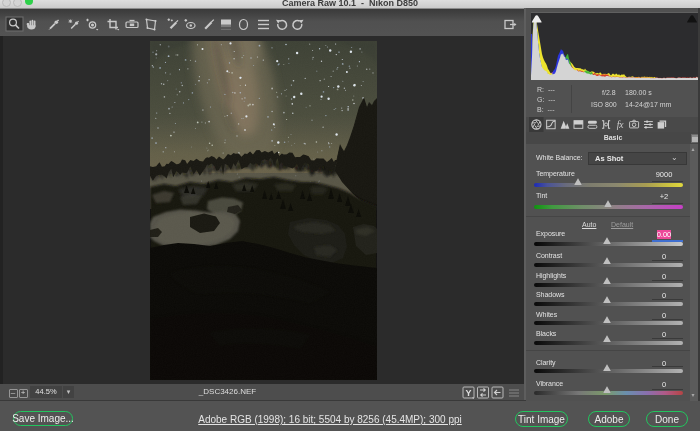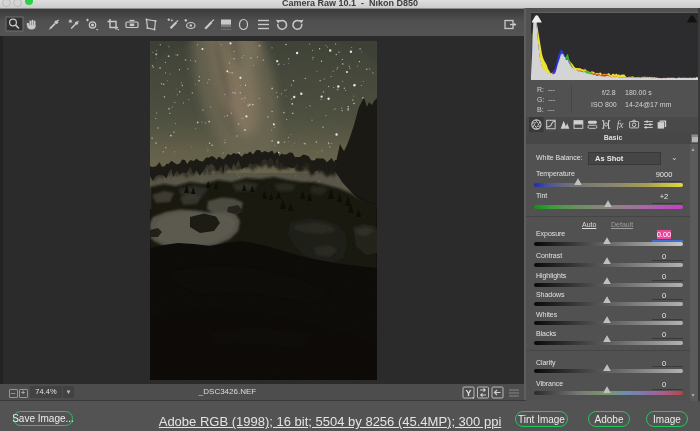--- a/index.html
+++ b/index.html
@@ -584,30 +584,30 @@
 <path fill="#343830" opacity="0.35" filter="url(#soft2)" d="M0,0 L44,0 Q14,8 0,26 Z"></path>
 <path fill="#343830" opacity="0.3" filter="url(#soft2)" d="M227,0 L183,0 Q213,6 227,22 Z"></path>
 </svg>
 </div>
 
 <div class="abs" style="left:0;top:384px;width:524px;height:16px;background:#4d4d4d;"></div>
 <div class="abs" style="left:0;top:400px;width:700px;height:1.5px;background:#393939;"></div>
 
 <div class="tbtn" style="left:8.5px;width:7px;">–</div>
 <div class="tbtn" style="left:18.5px;width:7px;">+</div>
-<div class="abs" style="left:30px;top:386px;width:32px;height:12px;background:#424242;color:#e0e0e0;font-size:7.5px;text-align:center;line-height:12px;">74.4%</div>
+<div class="abs" style="left:30px;top:386px;width:32px;height:12px;background:#424242;color:#e0e0e0;font-size:7.5px;text-align:center;line-height:12px;">44.5%</div>
 <div class="abs" style="left:63px;top:386px;width:11px;height:12px;background:#424242;color:#c0c0c0;font-size:7px;text-align:center;line-height:12px;">▾</div>
 <div class="abs" style="left:110px;top:387px;width:235px;text-align:center;font-size:8px;color:#dedede;">_DSC3426.NEF</div>
 
 <div class="abs" style="left:0;top:401px;width:700px;height:30px;background:#535353;"></div>
 <div class="pill" style="left:13px;top:411px;width:58px;height:13px;">Save Image...</div>
-<div class="abs" style="left:0px;top:414px;width:660px;text-align:center;font-size:13px;color:#e4e4e4;"><span style="text-decoration:underline;">Adobe RGB (1998); 16 bit; 5504 by 8256 (45.4MP); 300 ppi</span></div>
+<div class="abs" style="left:0px;top:414px;width:660px;text-align:center;font-size:10px;color:#e4e4e4;"><span style="text-decoration:underline;">Adobe RGB (1998); 16 bit; 5504 by 8256 (45.4MP); 300 ppi</span></div>
 <div class="pill" style="left:515px;top:411px;width:51px;height:14px;">Tint Image</div>
 <div class="pill" style="left:588px;top:411px;width:40px;height:14px;">Adobe</div>
-<div class="pill" style="left:646px;top:411px;width:40px;height:14px;">Image</div>
+<div class="pill" style="left:646px;top:411px;width:40px;height:14px;">Done</div>
 
 <div class="abs" style="left:524px;top:8px;width:2px;height:392px;background:#5e5e5e;"></div>
 <div class="abs" style="left:526px;top:8px;width:174px;height:393px;background:#515151;"></div>
 
 <div class="abs" style="left:531px;top:12px;width:167px;height:67px;background:#2c2c2e;border-top:1px solid #606060;" id="histo">
 <svg width="167" height="67" style="position:absolute;left:0;top:0;">
 <path fill="#c83cc8" opacity="0.9" d="M0,67 L0,65.4 L1,46.6 L2,20.1 L3,10.5 L4,10.6 L5,10.1 L6,19.4 L7,31.6 L8,41.6 L9,48.4 L10,52.9 L11,57.3 L12,58.6 L13,59.8 L14,60.7 L15,60.8 L16,62.0 L17,64.1 L18,59.9 L19,60.5 L20,60.1 L21,59.4 L22,59.0 L23,59.1 L24,58.8 L25,56.8 L26,53.0 L27,49.8 L28,50.7 L29,47.8 L30,44.0 L31,44.6 L32,43.4 L33,46.5 L34,46.9 L35,50.3 L36,49.4 L37,49.9 L38,53.5 L39,54.6 L40,56.2 L41,57.4 L42,58.3 L43,59.6 L44,60.2 L45,60.3 L46,59.9 L47,61.2 L48,61.5 L49,61.0 L50,61.7 L51,61.7 L52,62.0 L53,62.5 L54,61.8 L55,63.2 L56,63.2 L57,63.8 L58,63.4 L59,64.2 L60,64.4 L61,64.1 L62,65.0 L63,64.9 L64,64.6 L65,65.8 L66,66.0 L67,65.9 L68,65.2 L69,65.5 L70,66.2 L71,66.2 L72,66.5 L73,66.2 L74,66.7 L75,66.1 L76,66.0 L77,66.0 L78,66.4 L79,66.2 L80,66.7 L81,66.7 L82,66.7 L83,66.7 L84,66.7 L85,66.7 L86,66.7 L87,66.7 L88,66.7 L89,66.7 L90,66.7 L91,66.7 L92,66.7 L93,66.7 L94,66.7 L95,66.7 L96,66.7 L97,66.7 L98,66.7 L99,66.7 L100,66.7 L101,66.7 L102,66.7 L103,66.7 L104,66.7 L105,66.7 L106,66.7 L107,66.7 L108,66.7 L109,66.7 L110,66.7 L111,66.7 L112,66.7 L113,66.7 L114,66.7 L115,66.7 L116,66.7 L117,66.7 L118,66.7 L119,66.7 L120,66.7 L121,66.7 L122,66.7 L123,66.7 L124,66.7 L125,66.7 L126,66.7 L127,66.7 L128,66.7 L129,66.7 L130,66.7 L131,66.7 L132,66.7 L133,66.7 L134,66.7 L135,66.7 L136,66.7 L137,66.7 L138,66.7 L139,66.7 L140,66.7 L141,66.7 L142,66.7 L143,66.7 L144,66.7 L145,66.7 L146,66.7 L147,66.7 L148,66.7 L149,66.7 L150,66.7 L151,66.7 L152,66.7 L153,66.7 L154,66.7 L155,66.7 L156,66.7 L157,66.7 L158,66.7 L159,66.7 L160,66.7 L161,66.7 L162,66.7 L163,66.7 L164,66.7 L165,66.7 L166,66.7 L167,66.7 L167,67 Z"></path>
 <path fill="#ece32f" opacity="1.0" d="M0,67 L0,61.4 L1,42.6 L2,14.6 L3,5.0 L4,5.1 L5,3.1 L6,11.0 L7,17.0 L8,23.0 L9,29.0 L10,35.0 L11,41.0 L12,44.6 L13,47.0 L14,49.1 L15,50.4 L16,52.8 L17,56.1 L18,57.3 L19,59.3 L20,60.4 L21,60.1 L22,60.2 L23,60.6 L24,60.0 L25,57.3 L26,53.3 L27,49.7 L28,46.4 L29,44.3 L30,40.6 L31,40.4 L32,40.0 L33,42.3 L34,43.5 L35,46.2 L36,44.4 L37,44.5 L38,47.7 L39,48.4 L40,49.6 L41,50.4 L42,51.7 L43,53.4 L44,54.4 L45,54.9 L46,54.9 L47,55.1 L48,55.2 L49,55.3 L50,55.4 L51,56.6 L52,56.1 L53,57.2 L54,55.4 L55,57.1 L56,57.7 L57,58.1 L58,58.8 L59,59.5 L60,58.6 L61,58.5 L62,58.6 L63,59.1 L64,59.7 L65,60.5 L66,59.8 L67,60.2 L68,60.6 L69,59.3 L70,59.9 L71,61.4 L72,60.8 L73,60.9 L74,60.8 L75,60.9 L76,60.9 L77,60.4 L78,59.9 L79,61.4 L80,62.5 L81,61.3 L82,60.4 L83,61.3 L84,61.7 L85,60.5 L86,60.9 L87,62.3 L88,61.0 L89,62.4 L90,62.1 L91,61.2 L92,61.9 L93,60.9 L94,62.5 L95,63.5 L96,64.2 L97,64.2 L98,63.5 L99,63.9 L100,63.8 L101,63.6 L102,63.3 L103,64.2 L104,64.2 L105,64.0 L106,64.1 L107,63.9 L108,63.8 L109,64.5 L110,64.5 L111,63.6 L112,64.3 L113,63.5 L114,63.8 L115,63.9 L116,63.8 L117,64.1 L118,64.0 L119,63.8 L120,64.4 L121,63.8 L122,64.7 L123,63.9 L124,64.1 L125,65.3 L126,65.3 L127,65.5 L128,65.8 L129,65.6 L130,65.7 L131,65.7 L132,65.7 L133,65.3 L134,65.7 L135,65.8 L136,65.2 L137,65.5 L138,65.2 L139,65.6 L140,65.3 L141,65.4 L142,65.3 L143,65.4 L144,65.5 L145,65.7 L146,65.7 L147,65.3 L148,65.3 L149,65.2 L150,65.6 L151,65.4 L152,65.3 L153,65.4 L154,65.3 L155,65.5 L156,65.4 L157,65.4 L158,65.6 L159,65.2 L160,65.2 L161,65.8 L162,65.2 L163,65.2 L164,65.4 L165,65.3 L166,64.3 L167,65.7 L167,67 Z"></path>
 <path fill="#d6382a" opacity="0.95" d="M0,67 L0,64.4 L1,45.6 L2,19.1 L3,9.5 L4,9.6 L5,9.1 L6,18.4 L7,30.6 L8,40.6 L9,47.4 L10,51.9 L11,56.3 L12,57.6 L13,58.8 L14,59.7 L15,59.8 L16,61.0 L17,63.1 L18,63.1 L19,63.9 L20,63.8 L21,63.3 L22,63.2 L23,63.0 L24,62.5 L25,60.2 L26,56.2 L27,52.8 L28,49.7 L29,46.8 L30,43.0 L31,43.6 L32,42.4 L33,45.5 L34,45.9 L35,46.2 L36,44.5 L37,44.2 L38,47.0 L39,48.9 L40,51.3 L41,53.3 L42,55.0 L43,57.1 L44,58.5 L45,59.4 L46,56.0 L47,57.5 L48,58.1 L49,56.9 L50,58.1 L51,57.7 L52,58.6 L53,59.1 L54,58.4 L55,59.1 L56,59.7 L57,59.6 L58,59.8 L59,60.3 L60,60.7 L61,59.3 L62,61.0 L63,60.5 L64,59.3 L65,61.7 L66,61.1 L67,61.5 L68,60.9 L69,61.7 L70,62.4 L71,60.9 L72,61.4 L73,61.2 L74,61.8 L75,60.8 L76,61.9 L77,61.3 L78,63.1 L79,62.9 L80,64.0 L81,63.9 L82,63.5 L83,63.6 L84,63.9 L85,63.6 L86,63.8 L87,63.7 L88,64.0 L89,64.1 L90,64.0 L91,64.2 L92,64.1 L93,63.7 L94,64.2 L95,64.4 L96,64.4 L97,64.3 L98,64.0 L99,64.3 L100,64.3 L101,64.5 L102,64.0 L103,64.3 L104,64.5 L105,64.6 L106,64.6 L107,64.6 L108,64.3 L109,64.6 L110,64.7 L111,64.5 L112,64.7 L113,64.2 L114,64.8 L115,64.6 L116,64.4 L117,64.7 L118,64.4 L119,64.7 L120,64.9 L121,64.8 L122,65.0 L123,64.7 L124,64.9 L125,64.5 L126,64.5 L127,64.7 L128,65.0 L129,64.8 L130,64.9 L131,64.9 L132,64.9 L133,64.5 L134,64.9 L135,65.0 L136,64.4 L137,64.7 L138,64.4 L139,64.8 L140,64.5 L141,64.6 L142,64.5 L143,64.6 L144,64.7 L145,64.9 L146,64.9 L147,64.5 L148,64.5 L149,64.4 L150,64.8 L151,64.6 L152,64.5 L153,64.6 L154,64.5 L155,64.7 L156,64.6 L157,64.6 L158,64.8 L159,64.4 L160,64.4 L161,65.0 L162,64.4 L163,64.4 L164,64.6 L165,64.5 L166,63.5 L167,64.9 L167,67 Z"></path>
 <path fill="#38bb38" opacity="0.92" d="M0,67 L0,63.4 L1,44.6 L2,18.1 L3,8.5 L4,8.6 L5,8.1 L6,17.4 L7,29.6 L8,39.6 L9,46.4 L10,50.9 L11,55.3 L12,56.6 L13,57.8 L14,58.7 L15,58.8 L16,60.0 L17,62.1 L18,62.1 L19,62.9 L20,62.8 L21,62.3 L22,62.2 L23,62.0 L24,61.5 L25,59.2 L26,55.2 L27,51.8 L28,48.7 L29,45.8 L30,42.0 L31,42.6 L32,41.4 L33,44.5 L34,44.9 L35,43.7 L36,41.6 L37,40.9 L38,45.7 L39,48.0 L40,50.8 L41,55.4 L42,56.3 L43,57.6 L44,58.2 L45,58.3 L46,57.9 L47,59.2 L48,59.5 L49,59.0 L50,59.7 L51,59.7 L52,60.0 L53,60.5 L54,57.0 L55,58.3 L56,57.6 L57,58.5 L58,57.8 L59,60.1 L60,59.3 L61,59.0 L62,63.0 L63,62.9 L64,62.6 L65,63.8 L66,64.0 L67,63.9 L68,63.2 L69,63.5 L70,64.2 L71,64.2 L72,64.5 L73,64.2 L74,64.9 L75,64.1 L76,64.0 L77,64.0 L78,64.4 L79,64.2 L80,65.3 L81,65.2 L82,64.8 L83,64.9 L84,65.2 L85,64.9 L86,65.1 L87,65.0 L88,65.3 L89,65.4 L90,65.3 L91,65.5 L92,65.4 L93,65.0 L94,65.5 L95,65.7 L96,65.7 L97,65.6 L98,65.3 L99,65.6 L100,65.6 L101,65.8 L102,65.3 L103,65.6 L104,65.8 L105,65.9 L106,65.9 L107,65.9 L108,65.6 L109,65.9 L110,66.0 L111,65.8 L112,66.0 L113,65.5 L114,66.1 L115,65.9 L116,65.7 L117,66.0 L118,65.7 L119,66.0 L120,66.2 L121,66.1 L122,66.3 L123,66.0 L124,66.2 L125,65.8 L126,65.8 L127,66.0 L128,66.3 L129,66.1 L130,66.2 L131,66.2 L132,66.2 L133,65.8 L134,66.2 L135,66.3 L136,65.7 L137,66.0 L138,65.7 L139,66.1 L140,65.8 L141,65.9 L142,65.8 L143,65.9 L144,66.0 L145,66.2 L146,66.2 L147,65.8 L148,65.8 L149,65.7 L150,66.1 L151,65.9 L152,65.8 L153,65.9 L154,65.8 L155,66.0 L156,65.9 L157,65.9 L158,66.1 L159,65.7 L160,65.7 L161,66.3 L162,65.7 L163,65.7 L164,65.9 L165,65.8 L166,64.8 L167,66.2 L167,67 Z"></path>
@@ -706,21 +706,21 @@
 <div class="abs" style="left:526px;top:132px;width:174px;height:12px;background:#474747;text-align:center;font-size:7px;font-weight:bold;color:#dedede;line-height:12.5px;">Basic</div>
 <div class="abs" style="left:691px;top:134px;width:7px;height:7px;background:#b4b4b4;border:1px solid #6a6a6a;box-shadow:inset 0 2px 0 #8a8a8a;"></div>
 
 <div class="abs" style="left:526px;top:144px;width:174px;height:257px;background:#515151;"></div>
 <div class="abs" style="left:690px;top:144px;width:8px;height:257px;background:#5b5b5b;"></div>
 <div class="abs" style="left:691.5px;top:145px;font-size:6px;color:#a8a8a8;">▴</div>
 <div class="abs" style="left:691.5px;top:391px;font-size:6px;color:#a8a8a8;">▾</div>
 <div class="abs" style="left:698px;top:8px;width:2px;height:393px;background:#3a3a3a;"></div>
 
 <div class="lbl" style="left:536px;top:154px;">White Balance:</div>
-<div class="abs" style="left:588px;top:152px;width:73px;height:13px;background:#454545;border:1px solid #383838;border-radius:0;color:#e8e8e8;font-size:7.5px;font-weight:bold;line-height:11.5px;padding-left:6px;box-sizing:border-box;">As Shot</div>
+<div class="abs" style="left:588px;top:152px;width:99px;height:13px;background:#454545;border:1px solid #383838;border-radius:0;color:#e8e8e8;font-size:7.5px;font-weight:bold;line-height:11.5px;padding-left:6px;box-sizing:border-box;">As Shot</div>
 <div class="abs" style="left:671px;top:153px;font-size:8px;color:#cccccc;">⌄</div>
 
 <div class="lbl" style="left:536px;top:170px;">Temperature</div>
 <div class="val" style="top:170px;">9000</div>
 <div class="uline" style="top:181px;"></div>
 <div class="track" style="top:183px;background:linear-gradient(90deg,#1b2ab8 0%,#4a5398 9%,#6a6c7c 22%,#7e7d6e 38%,#8b886f 55%,#a89d52 75%,#cfc63e 92%,#e0d83e 100%);">
   <div class="thumb" style="left:40px;"></div>
 </div>
 
 <div class="lbl" style="left:536px;top:192px;">Tint</div>

